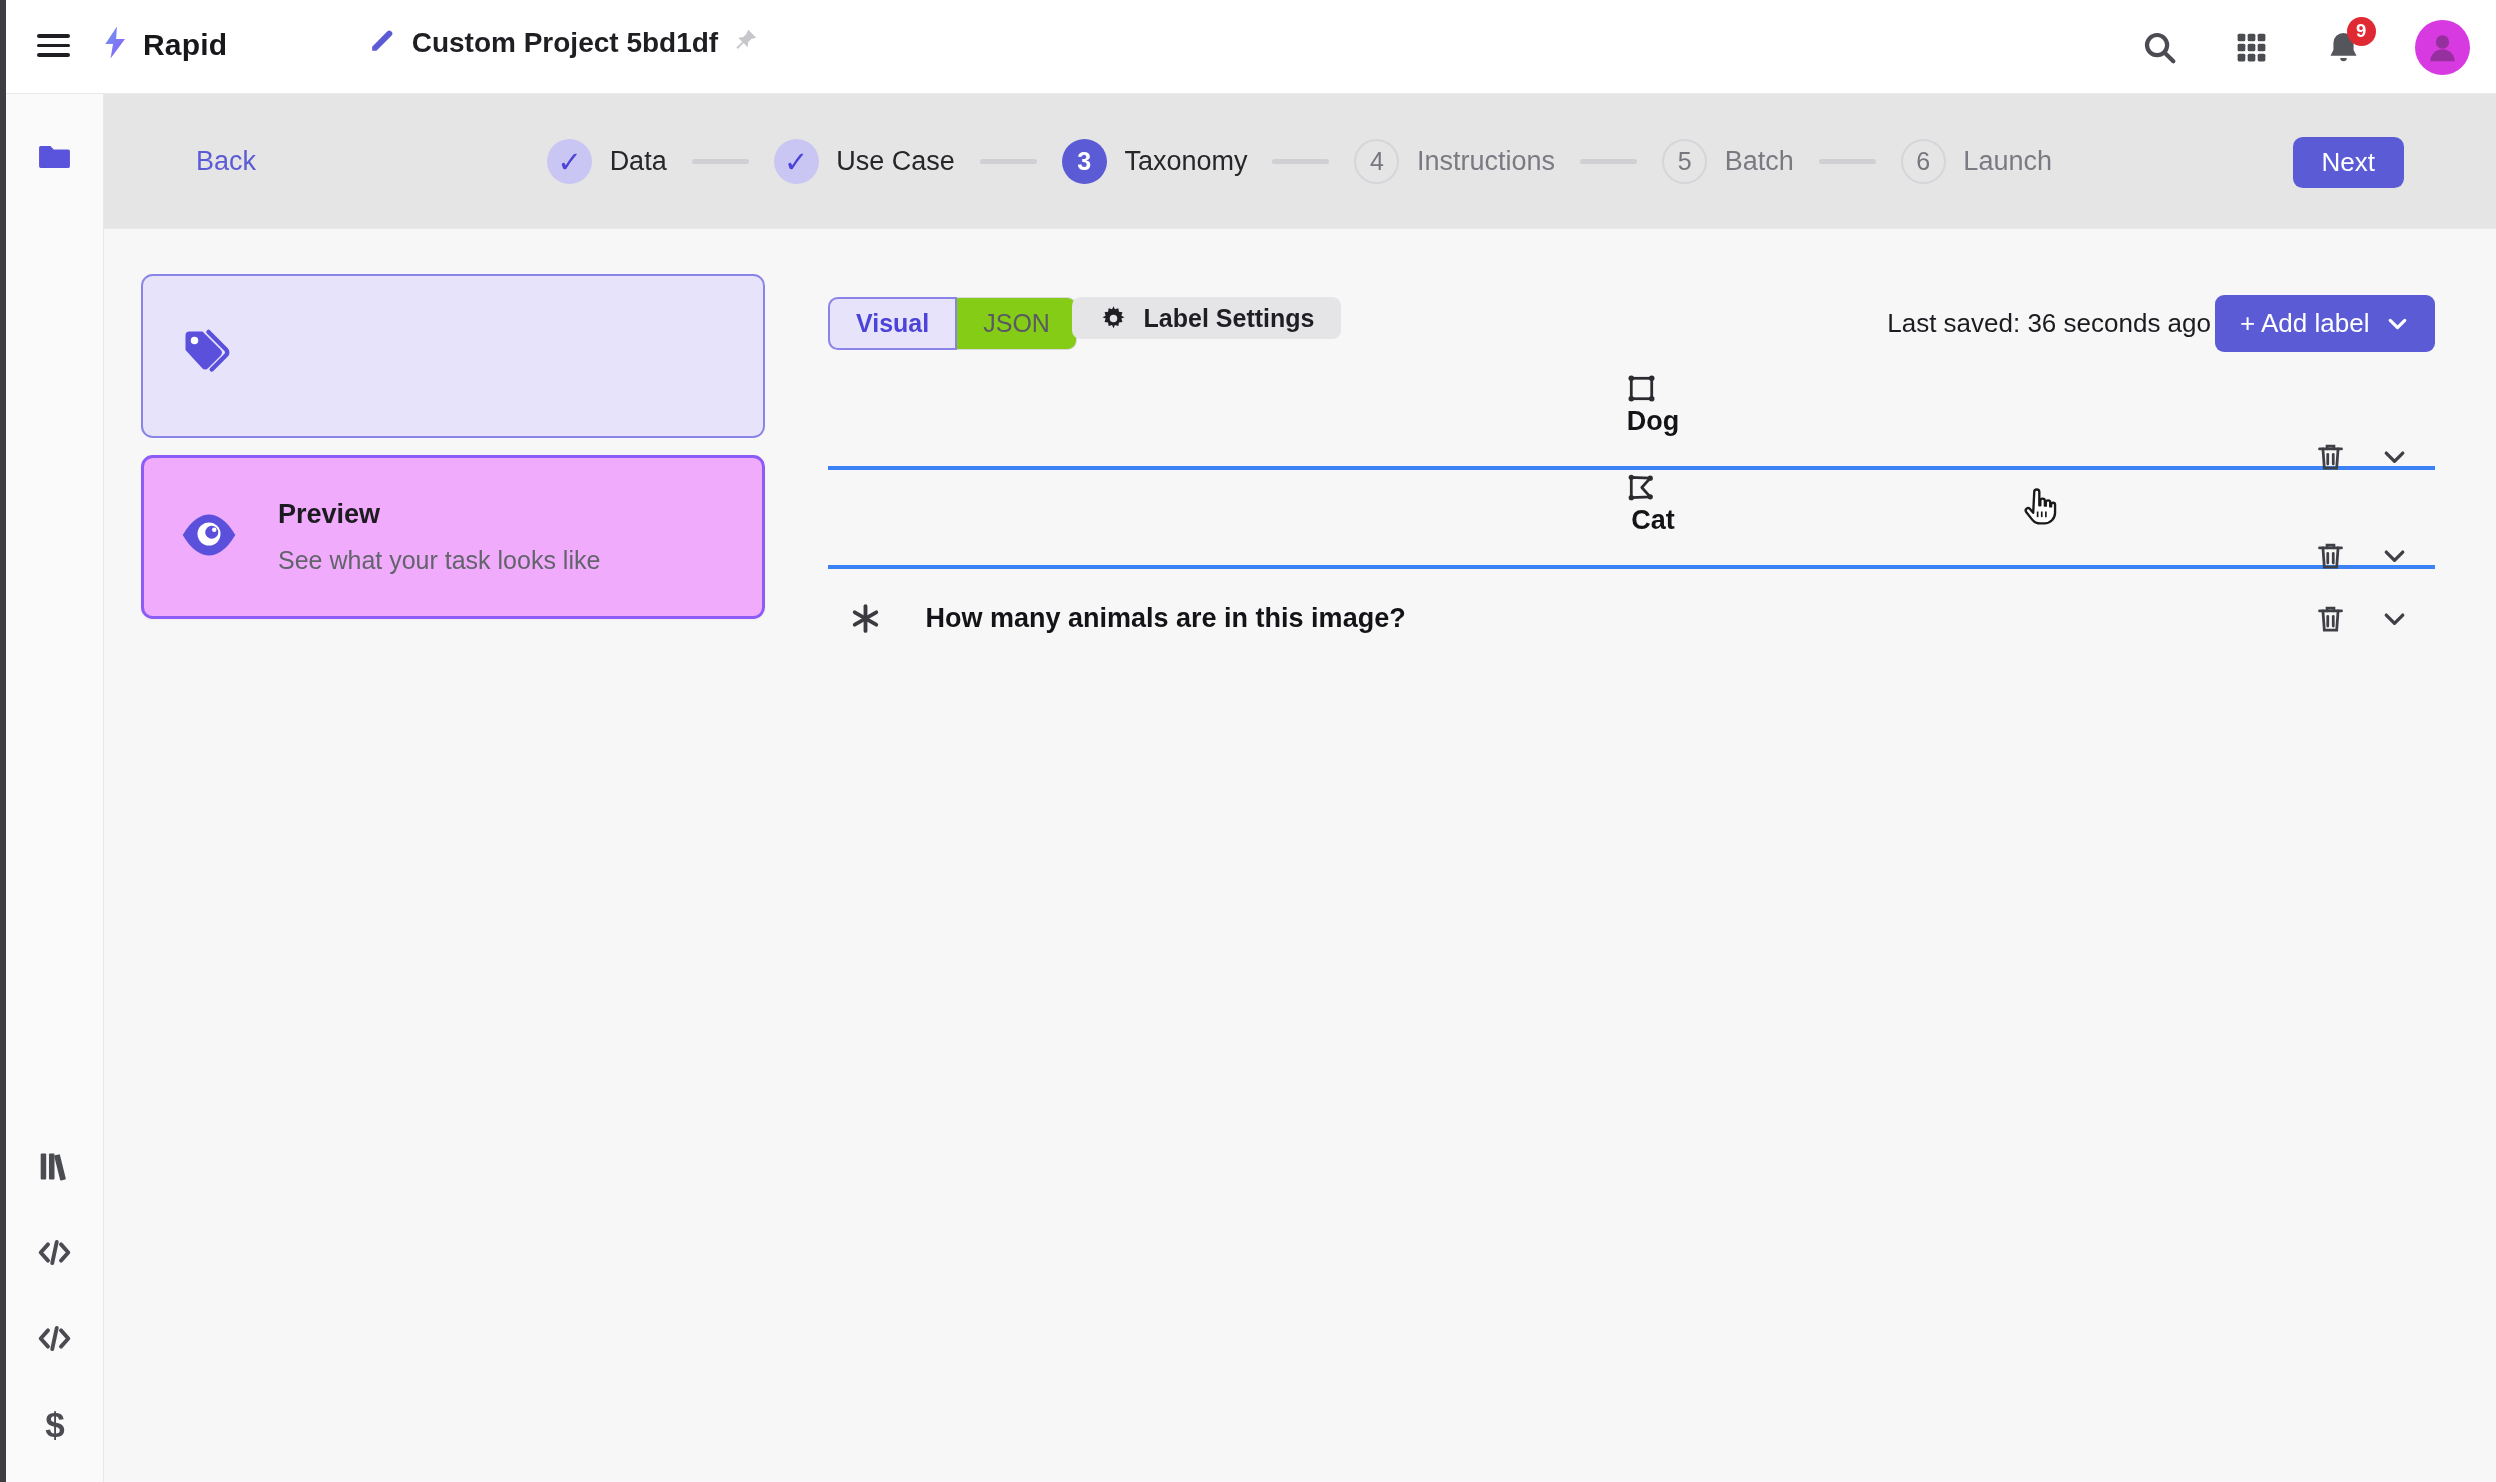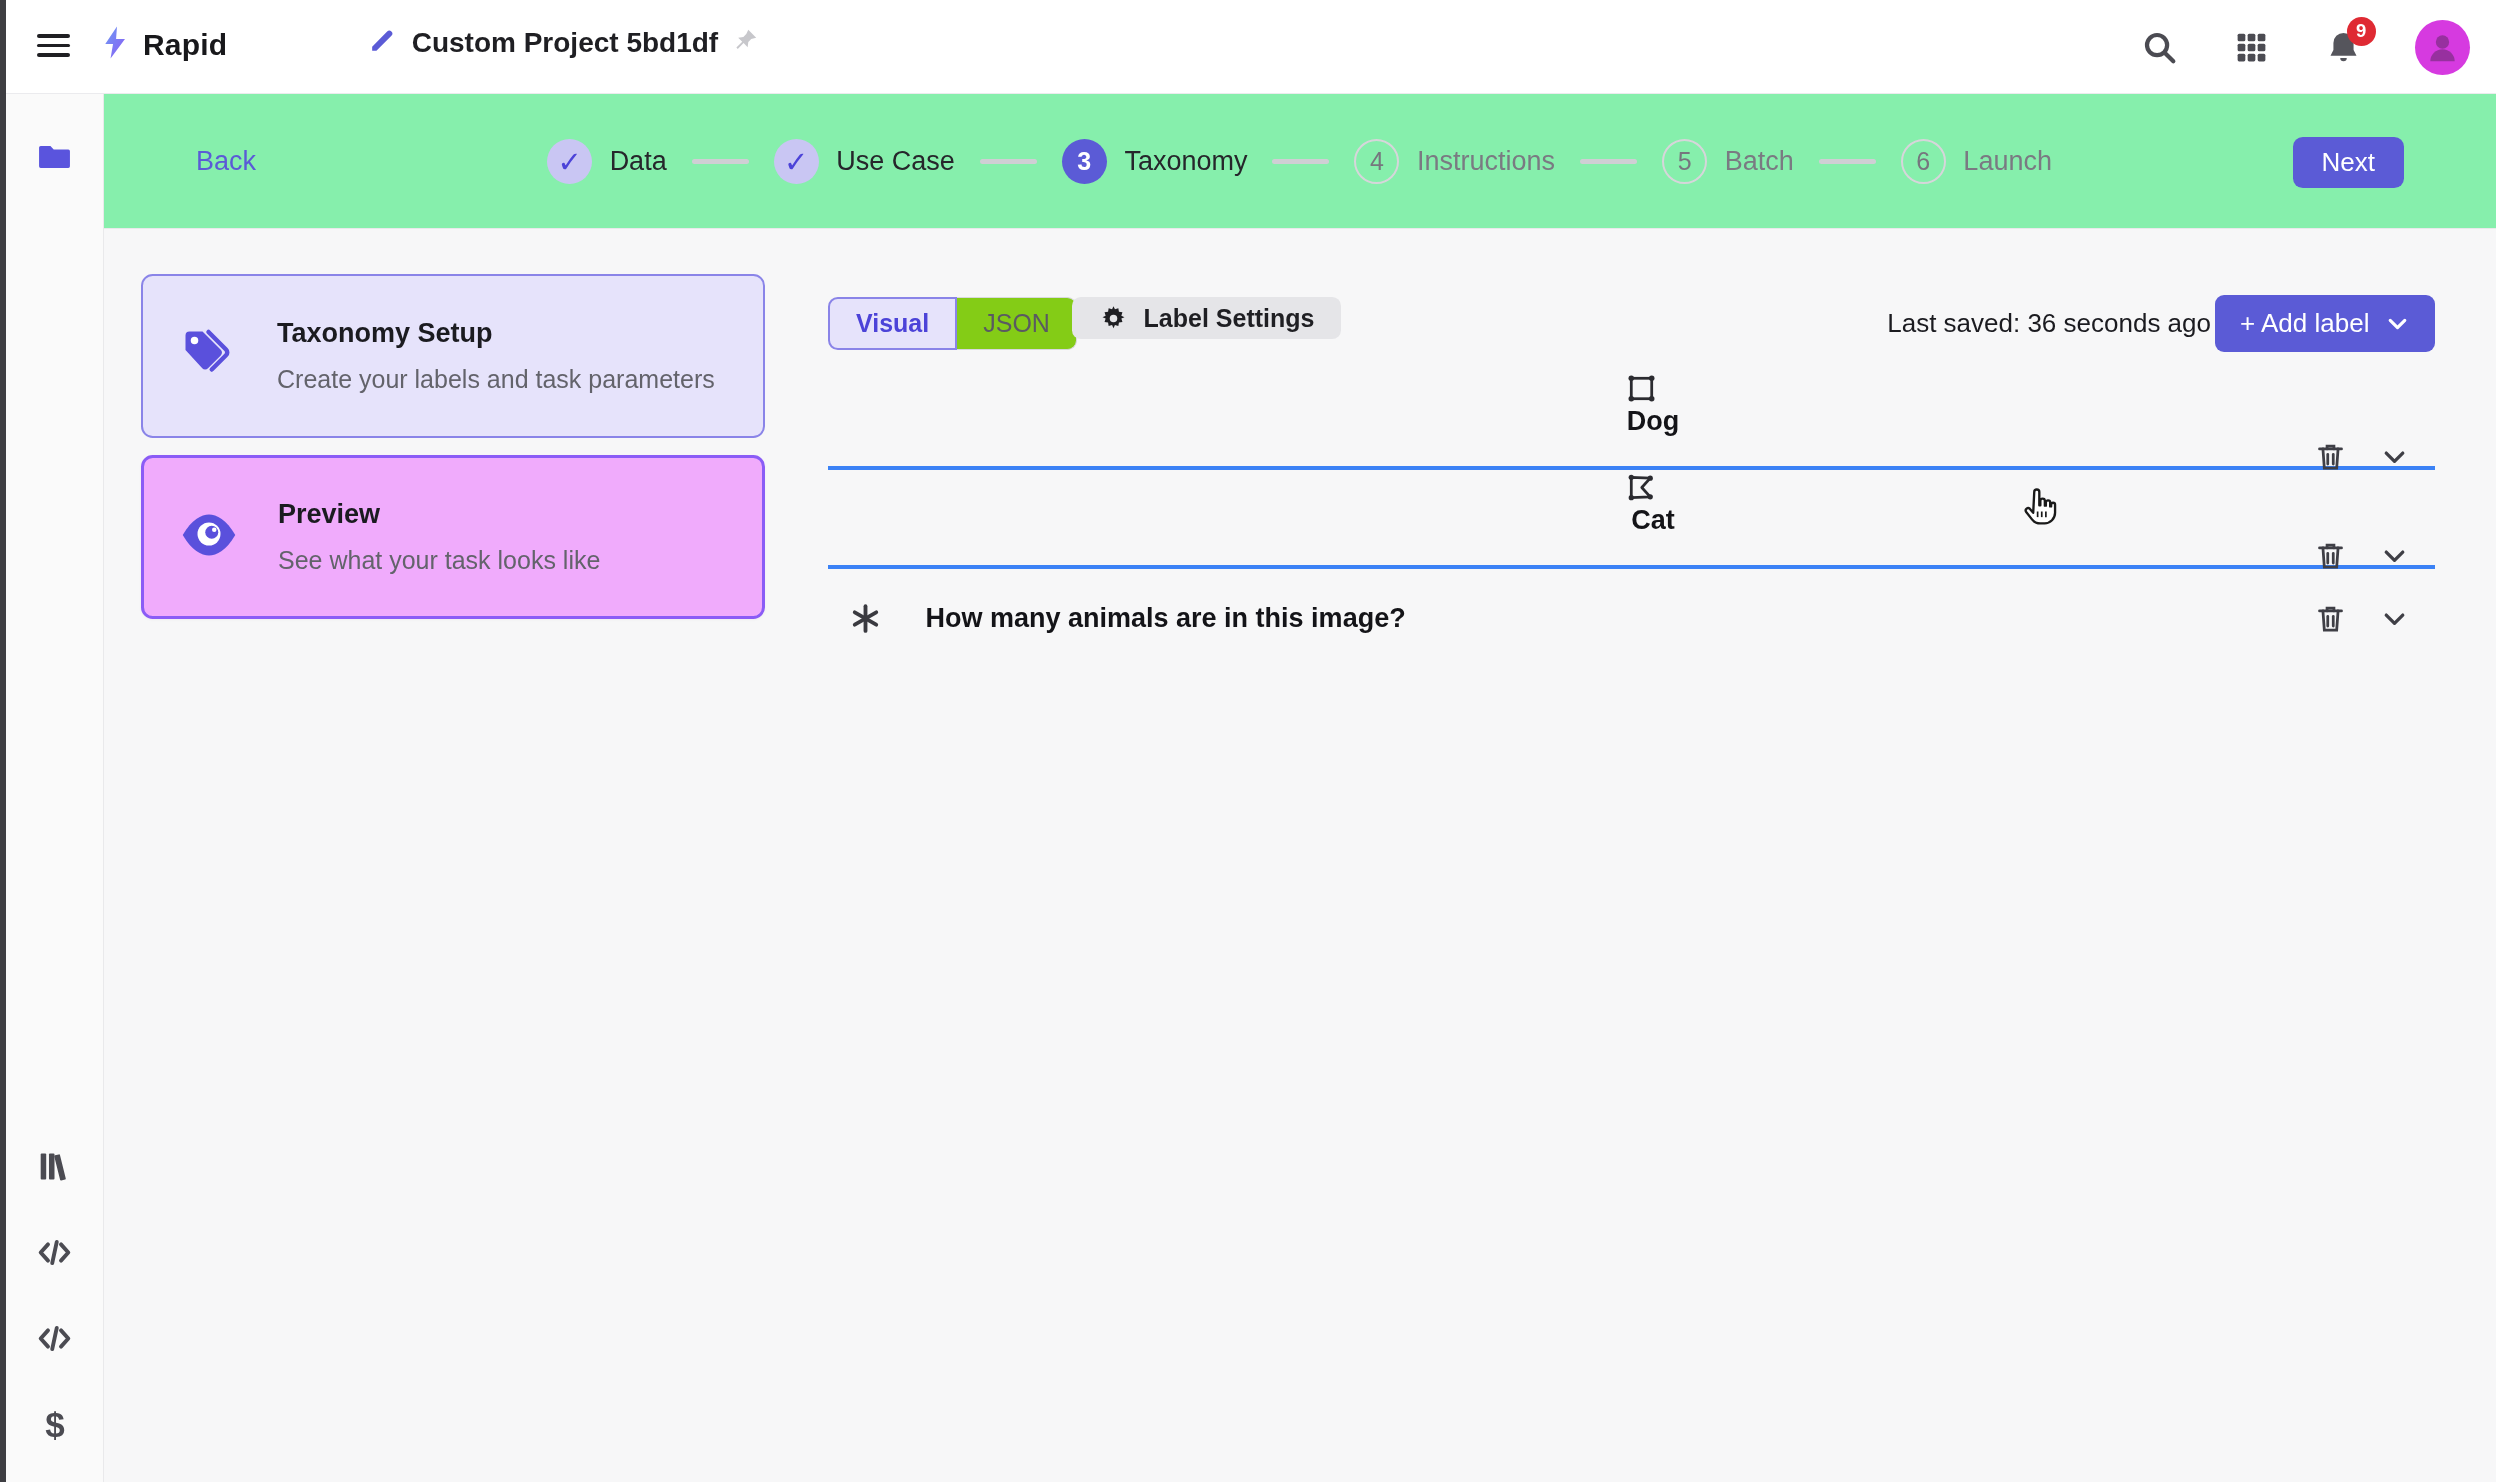--- a/index.html
+++ b/index.html
@@ -24,21 +24,21 @@
   .avatar { width:55px; height:55px; border-radius:50%; background:#d63ae0; display:flex; align-items:center; justify-content:center; cursor:pointer; }
 
   
   .sidebar { position:absolute; left:5.9px; top:94px; width:98px; height:1389px; background:#fafafa; border-right:1px solid #e9e9eb; z-index:10; }
   .sb-top { position:absolute; left:0; top:39px; width:98px; display:flex; justify-content:center; }
   .sb-bottom { position:absolute; left:0; bottom:35px; width:98px; display:flex; flex-direction:column; align-items:center; gap:39px; }
   .sb-btn { width:47px; height:47px; display:flex; align-items:center; justify-content:center; cursor:pointer; color:#4b4b52; }
   .sb-dollar { font-size:35px; font-weight:600; color:#4b4b52; }
 
   
-  .stepper-band { position:absolute; left:103px; top:94px; width:2393px; height:135px; background:#86efac; border-bottom:1px solid #e9e9eb; }
+  .stepper-band { position:absolute; left:103px; top:94px; width:2393px; height:135px; background:#e5e5e5; border-bottom:1px solid #e9e9eb; }
   .back-link { position:absolute; left:93px; top:0; height:135px; display:flex; align-items:center; font-size:27px; font-weight:500; color:#5b5bd6; cursor:pointer; }
   .steps { position:absolute; left:0; top:0; width:2393px; height:135px; display:flex; align-items:center; justify-content:center; gap:25px; }
   .step { display:flex; align-items:center; gap:17.6px; cursor:pointer; }
   .step-circle { width:45px; height:45px; border-radius:50%; display:flex; align-items:center; justify-content:center; font-size:25px; }
   .step-circle.done { background:#c9c6f3; color:#4c43d8; font-size:29px; font-weight:700; }
   .step-circle.active { background:#5b5bd6; color:#ffffff; font-weight:600; }
   .step-circle.todo { background:transparent; border:2px solid #d6d6da; color:#76767e; }
   .step-label { font-size:27px; }
   .step-label.strong { color:#26262b; font-weight:500; }
   .step-label.muted { color:#7a7a82; font-weight:400; }
@@ -227,24 +227,20 @@
   </section>
 
   <div class="card active">
     <span>
       <svg width="60" height="60" viewBox="0 0 24 24">
         <path d="M12.2 3.2 l7 7 a1.6 1.6 0 0 1 0 2.3 l-5.7 5.7" fill="none" stroke="#5a50dc" stroke-width="1.8" stroke-linecap="round"></path>
         <path d="M3 4.6 A1.6 1.6 0 0 1 4.6 3 h5.2 l7.3 7.3 a1.6 1.6 0 0 1 0 2.3 l-5.1 5.1 a1.6 1.6 0 0 1 -2.3 0 L3 10.4 z" fill="#5a50dc"></path>
         <circle cx="6.6" cy="6.6" r="1.5" fill="#ffffff"></circle>
       </svg>
     </span>
-    <div class="card-texts">
-      <span class="card-title">Taxonomy Setup</span>
-      <span class="card-sub">Create your labels and task parameters</span>
-    </div>
   </div>
 
   <div class="card plain">
     <span>
       <svg width="60" height="60" viewBox="0 0 24 24">
         <path d="M1.5 12 C5 5.8 9 3.8 12 3.8 S19 5.8 22.5 12 C19 18.2 15 20.2 12 20.2 S5 18.2 1.5 12 Z" fill="#5a50dc"></path>
         <circle cx="12" cy="11.6" r="4.6" fill="#ffffff"></circle>
         <circle cx="13.1" cy="10.9" r="2.6" fill="#5a50dc"></circle>
         <circle cx="14.1" cy="9.9" r="0.9" fill="#ffffff"></circle>
       </svg>

